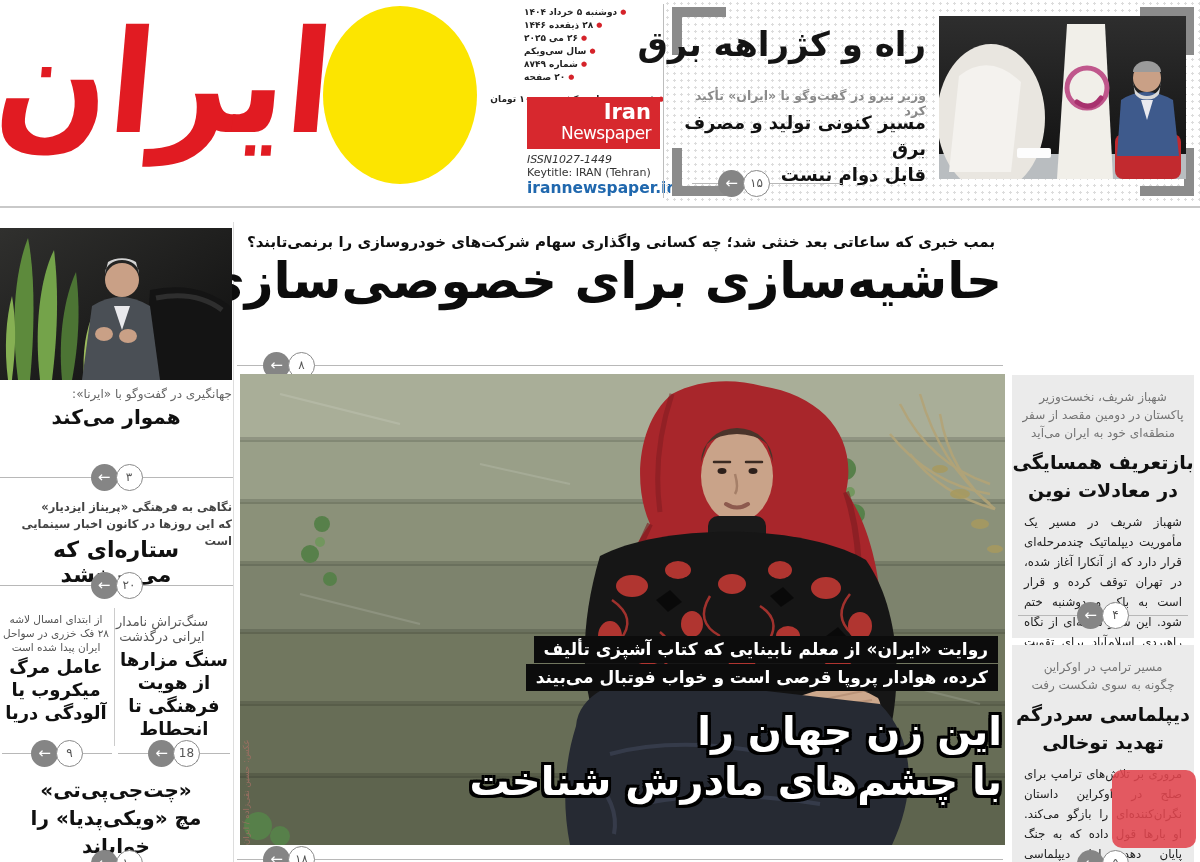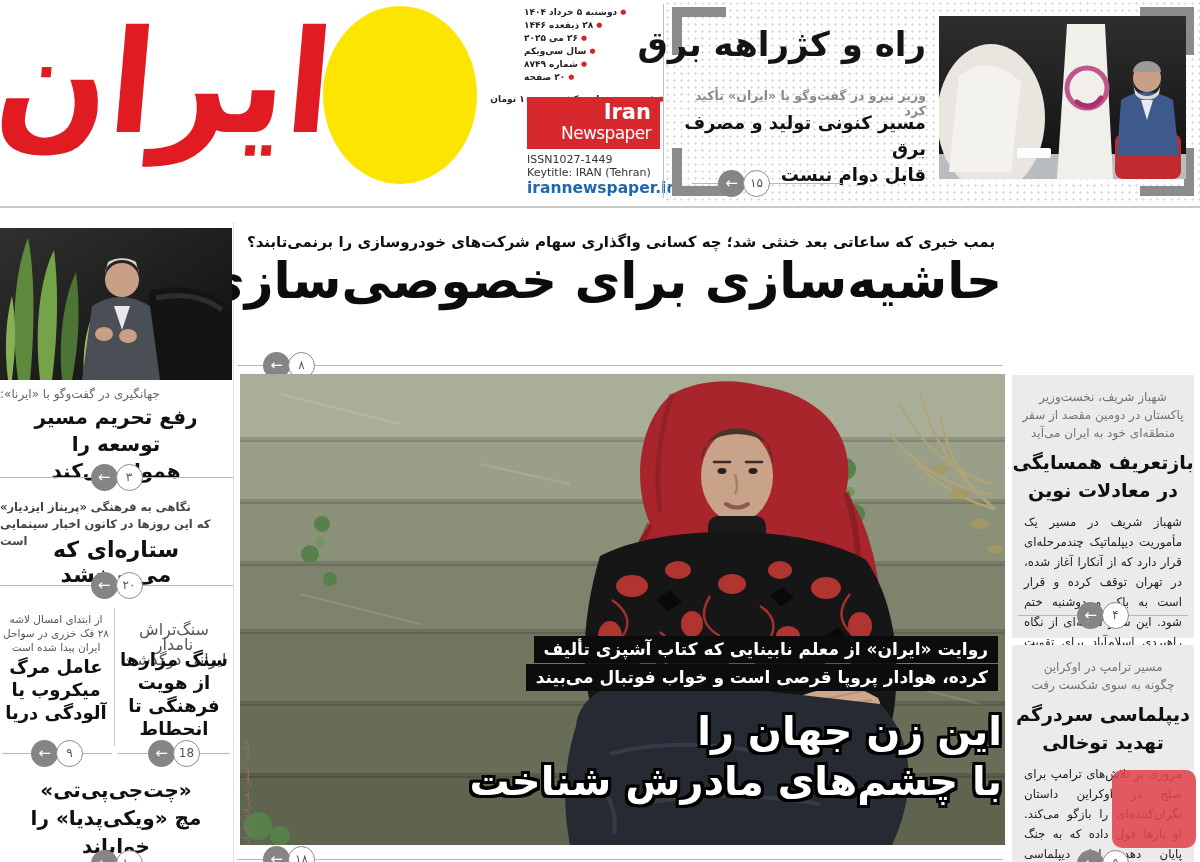--- a/index.html
+++ b/index.html
@@ -71,33 +71,33 @@
   .photo-head { position:absolute; right:198px; text-align:right; color:#fff; font-weight:bold;
                 letter-spacing:-0.5px; white-space:nowrap;
                 text-shadow:-3px -3px 0 #000,3px -3px 0 #000,-3px 3px 0 #000,3px 3px 0 #000,
                              0 -3px 0 #000,0 3px 0 #000,-3px 0 0 #000,3px 0 0 #000; }
   .ph1 { top:708px; font-size:40px; }
   .ph2 { top:758px; font-size:40px; }
   .badge-18 { left:237px; top:846px; width:766px; }
 
   
   .jahangiri-photo { position:absolute; left:0; top:228px; width:232px; height:152px; }
-  .ls-kick { position:absolute; left:0; width:232px; text-align:left; color:#666;
+  .ls-kick { position:absolute; left:0; width:232px; text-align:right; color:#666;
              font-size:12px; line-height:17px; }
   .ls-head { position:absolute; left:0; width:232px; text-align:center; color:#101010; font-weight:bold; }
   .ls1-kick { top:386px; }
   .ls1-head { top:404px; font-size:20px; line-height:27px; }
   .badge-3  { left:0; top:464px; width:233px; }
   .ls2-kick { top:499px; color:#444; font-weight:bold; font-size:11.5px; }
   .ls2-head { top:537px; font-size:22px; }
   .badge-20 { left:0; top:572px; width:233px; }
   .ls-colsep { position:absolute; left:114px; top:608px; width:1px; height:138px; background:#ccc; }
   .col-kick { position:absolute; text-align:center; color:#555; font-size:10.5px; line-height:14px; }
   .col-head { position:absolute; text-align:center; color:#101010; font-weight:bold; font-size:18px; line-height:23px; }
-  .ls3-kick { left:120px; top:614px; width:108px; font-size:16px; line-height:15px;margin-top:8px; }
+  .ls3-kick { left:108px; top:614px; width:108px; font-size:13px; line-height:15px; }
   .ls3-head { left:120px; top:648px; width:108px; }
   .badge-19 { left:118px; top:740px; width:112px; }
   .ls4-kick { left:2px; top:612px; width:108px; }
   .ls4-head { left:2px; top:655px; width:108px; }
   .badge-9  { left:2px; top:740px; width:110px; }
   .ls5-head { top:776px; font-size:20px; line-height:28px; letter-spacing:-0.5px; }
   .badge-10 { left:0; top:850px; width:233px; }
 
   
   .rs-block { position:absolute; left:1012px; width:182px; background:#ebebeb; }
@@ -129,21 +129,21 @@
     <div class="dl-item"><span class="dl-b">●</span><span>سال سی‌ویکم</span></div>
     <div class="dl-item"><span class="dl-b">●</span><span>شماره ۸۷۴۹</span></div>
     <div class="dl-item"><span class="dl-b">●</span><span>۲۰ صفحه</span></div>
     <div class="dl-item price"><span class="dl-b">●</span><span>قیمت در سراسر کشور: ۱۰۰۰۰ تومان</span></div>
   </div>
 
   <div class="logo-box">
     <div class="l1">Iran</div>
     <div class="l2">Newspaper</div>
   </div>
-  <div class="issn-line" style="top:153px;">ISSN1027-1449</div>
+  <div class="issn-line" style="top:153px;font-style:italic;">ISSN1027-1449</div>
   <div class="issn-line" style="top:166px;">Keytitle: IRAN (Tehran)</div>
   <div class="website">irannewspaper.ir</div>
   <div class="header-vsep"></div>
 
   <div class="header-right">
     <div class="br tl"></div>
     <div class="br tr"></div>
     <div class="br bl"></div>
     <div class="br br2"></div>
 
@@ -363,21 +363,20 @@
     <circle cx="122" cy="52" r="17" fill="#c9a086"></circle>
     <path d="M105,46 a17,14 0 0 1 34,0 l-3,-12 a18,10 0 0 0 -28,0 Z" fill="#d3d3d3"></path>
     <g fill="#c9a086">
       <ellipse cx="104" cy="106" rx="9" ry="7"></ellipse>
         <ellipse cx="128" cy="108" rx="9" ry="7"></ellipse>
     </g>
   </svg>
 
   <div class="ls-kick ls1-kick fa">جهانگیری در گفت‌وگو با «ایرنا»:</div>
   <div class="ls-head ls1-head fa">
-    <div>رفع تحریم مسیر توسعه را</div>
     <div>هموار می‌کند</div>
   </div>
   <div class="badge badge-3">
     <span class="b-line"></span>
     <span class="b-circles">
       <span class="b-arrow">←</span>
       <span class="b-num">۳</span>
     </span>
   </div>
 

